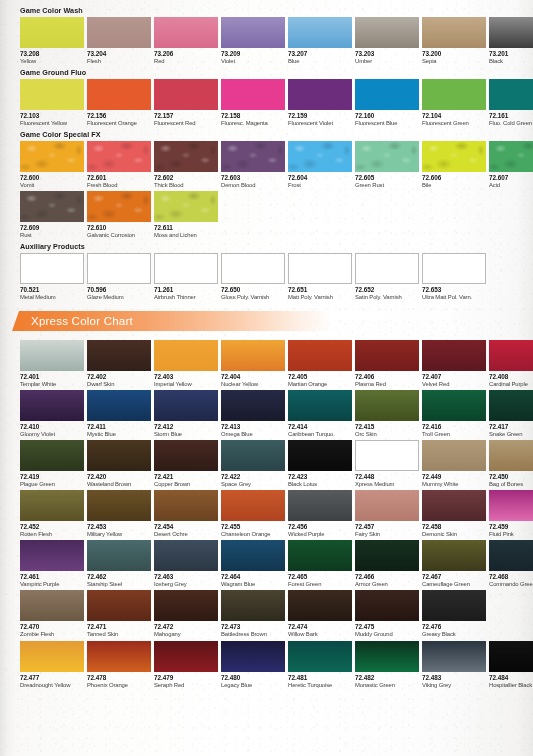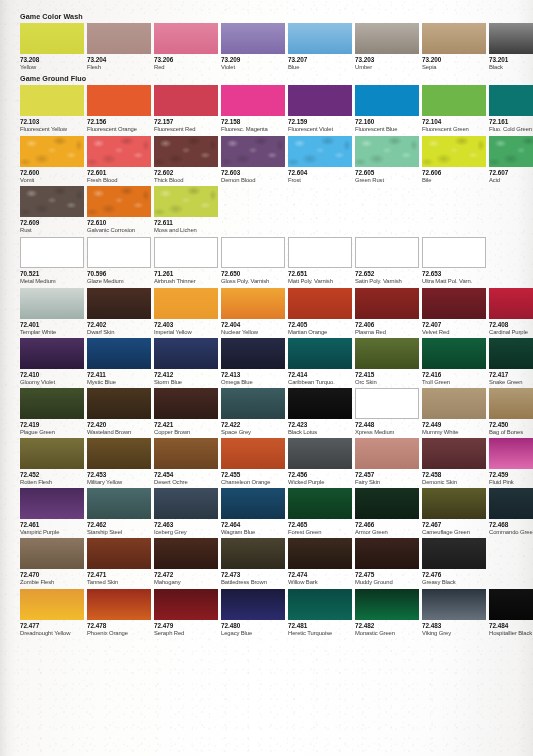--- a/index.html
+++ b/index.html
@@ -153,21 +153,21 @@
     letter-spacing: 0.02em;
     line-height: 13px;
     z-index: 3;
   }
 </style>
 </head>
 <body>
 
 <div id="page"></div>
 
-<div id="content" style="padding-top: 12px;">
+<div id="content" style="padding-top: 6px;">
   <div id="top-sections">
       <div class="group">
         <div class="section-title">Game Color Wash</div>
         <div class="swatch-row row-block">
           <div class="cell">
             <div class="swatch" style="background: linear-gradient(rgb(216, 220, 74) 0%, rgb(207, 212, 63) 100%);"></div>
             <div class="code">73.208</div>
             <div class="pname">Yellow</div>
           </div>
           <div class="cell">
@@ -246,20 +246,21 @@
             <div class="pname">Fluorescent Green</div>
           </div>
           <div class="cell">
             <div class="swatch" style="background: rgb(12, 117, 112);"></div>
             <div class="code">72.161</div>
             <div class="pname">Fluo. Cold Green</div>
           </div>
         </div>
       </div>
       <div class="group">
+        <div class="section-title">Game Color Special FX</div>
         <div class="swatch-row row-block">
           <div class="cell">
             <div class="swatch fx" style="background: rgb(240, 169, 35);"></div>
             <div class="code">72.600</div>
             <div class="pname">Vomit</div>
           </div>
           <div class="cell">
             <div class="swatch fx" style="background: rgb(232, 91, 91);"></div>
             <div class="code">72.601</div>
             <div class="pname">Fresh Blood</div>
@@ -307,20 +308,21 @@
             <div class="pname">Galvanic Corrosion</div>
           </div>
           <div class="cell">
             <div class="swatch fx" style="background: rgb(196, 210, 75);"></div>
             <div class="code">72.611</div>
             <div class="pname">Moss and Lichen</div>
           </div>
         </div>
       </div>
       <div class="group">
+        <div class="section-title">Auxiliary Products</div>
         <div class="swatch-row row-block">
           <div class="cell">
             <div class="swatch empty"></div>
             <div class="code">70.521</div>
             <div class="pname">Metal Medium</div>
           </div>
           <div class="cell">
             <div class="swatch empty"></div>
             <div class="code">70.596</div>
             <div class="pname">Glaze Medium</div>
@@ -347,20 +349,24 @@
           </div>
           <div class="cell">
             <div class="swatch empty"></div>
             <div class="code">72.653</div>
             <div class="pname">Ultra Matt Pol. Varn.</div>
           </div>
         </div>
       </div>
     </div>
 
+  <div class="banner-wrap">
+    <div class="banner"></div>
+    <div class="banner-text">Xpress Color Chart</div>
+  </div>
 
   <div id="xpress-sections">
       <div class="group">
         <div class="swatch-row row-block">
           <div class="cell">
             <div class="swatch" style="background: linear-gradient(rgb(207, 214, 210) 0%, rgb(159, 176, 171) 100%);"></div>
             <div class="code">72.401</div>
             <div class="pname">Templar White</div>
           </div>
           <div class="cell">

